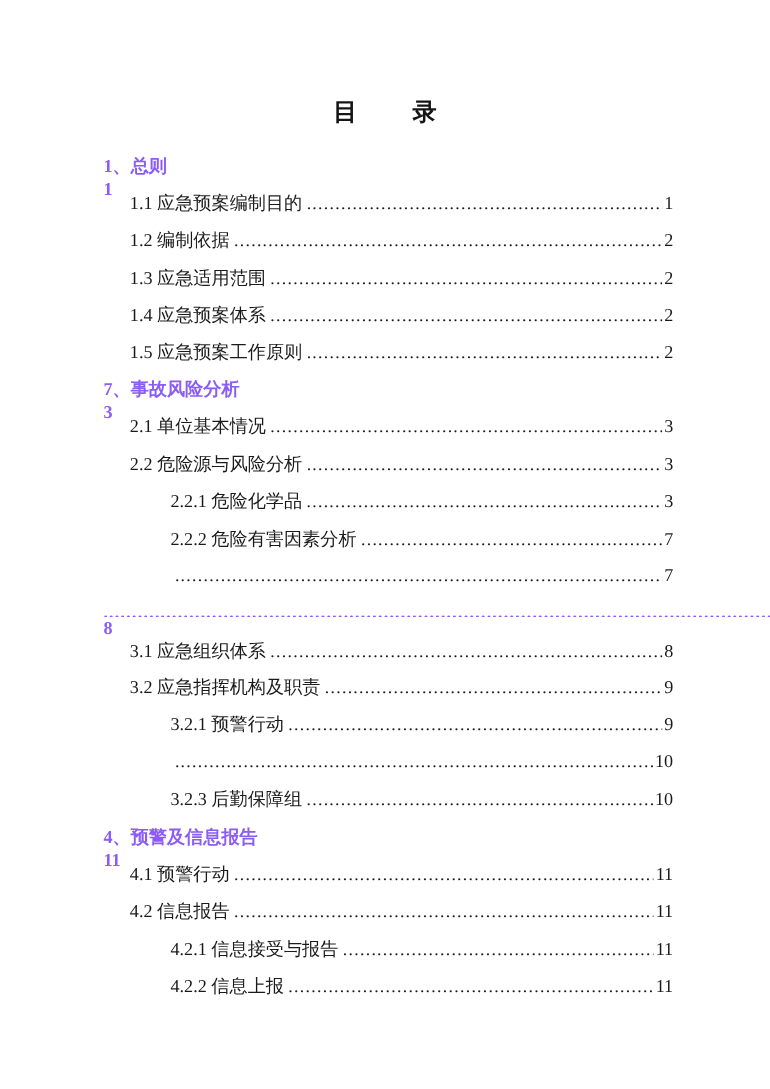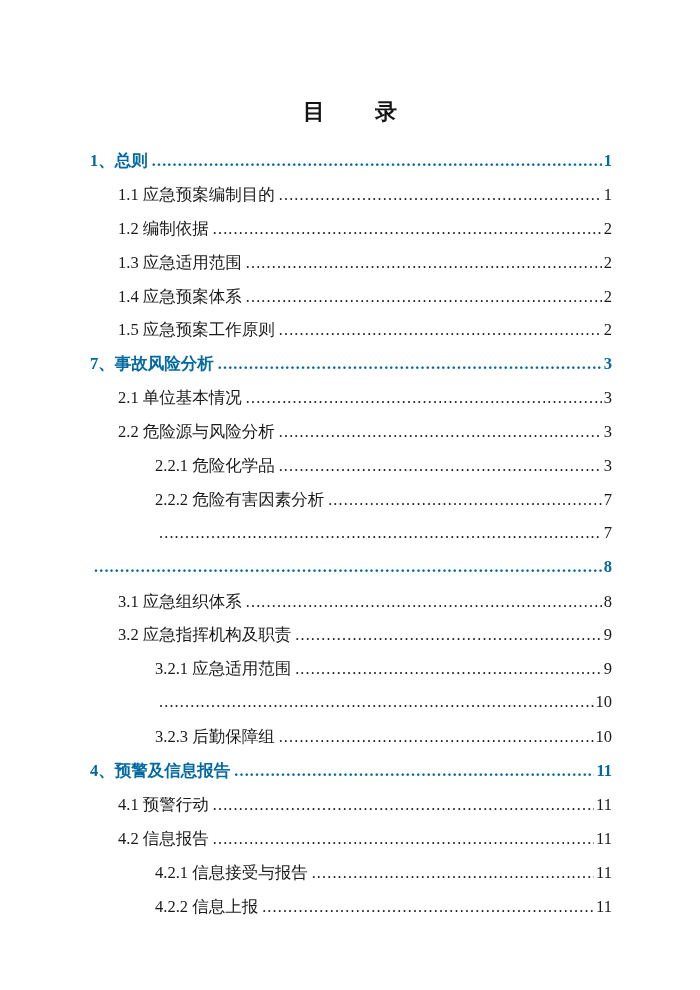--- a/index.html
+++ b/index.html
@@ -13,21 +13,21 @@
     height: 990px;
     background: #ffffff;
     color: #1a1a1a;
     font-family: "Liberation Serif", "DejaVu Serif", serif;
     overflow: hidden;
   }
   .content {
     position: absolute;
     left: 90px;
     right: 88px;
-    top: 98px;
+    top: 88px;
   }
   .doc-title {
     margin: 0;
     text-align: center;
     font-size: 22px;
     font-weight: 700;
     line-height: 27px;
     letter-spacing: 2px;
     white-space: pre;
     color: #151515;
@@ -35,21 +35,21 @@
   .toc {
     margin-top: 25px;
   }
   .toc-row {
     display: flex;
     align-items: baseline;
     height: 33.9px;
     font-size: 16.5px;
     color: #1a1a1a;
   }
-  .toc-row.level-1 { padding-left: 0; font-weight: 700; color: #0369a1; }
+  .toc-row.level-1 { padding-left: 0; font-weight: 700; color: #8b5cf6; flex-direction: column; }
   .toc-row.level-2 { padding-left: 28px; font-weight: 400; justify-content: space-between; }
   .toc-row.level-3 { padding-left: 65px; font-weight: 400; }
   .toc-label {
     white-space: pre;
     flex: 0 0 auto;
   }
   .leader {
     flex: 1 1 auto;
     overflow: hidden;
     white-space: nowrap;
@@ -140,21 +140,21 @@
           <span class="toc-label">3.1 应急组织体系</span>
           <span class="leader"></span>
           <span class="toc-page">8</span>
         </div>
         <div class="toc-row level-2">
           <span class="toc-label">3.2 应急指挥机构及职责</span>
           <span class="leader"></span>
           <span class="toc-page">9</span>
         </div>
         <div class="toc-row level-3">
-          <span class="toc-label">3.2.1 应急适用范围</span>
+          <span class="toc-label">3.2.1 预警行动</span>
           <span class="leader"></span>
           <span class="toc-page">9</span>
         </div>
         <div class="toc-row level-3">
           <span class="leader"></span>
           <span class="toc-page">10</span>
         </div>
         <div class="toc-row level-3">
           <span class="toc-label">3.2.3 后勤保障组</span>
           <span class="leader"></span>

